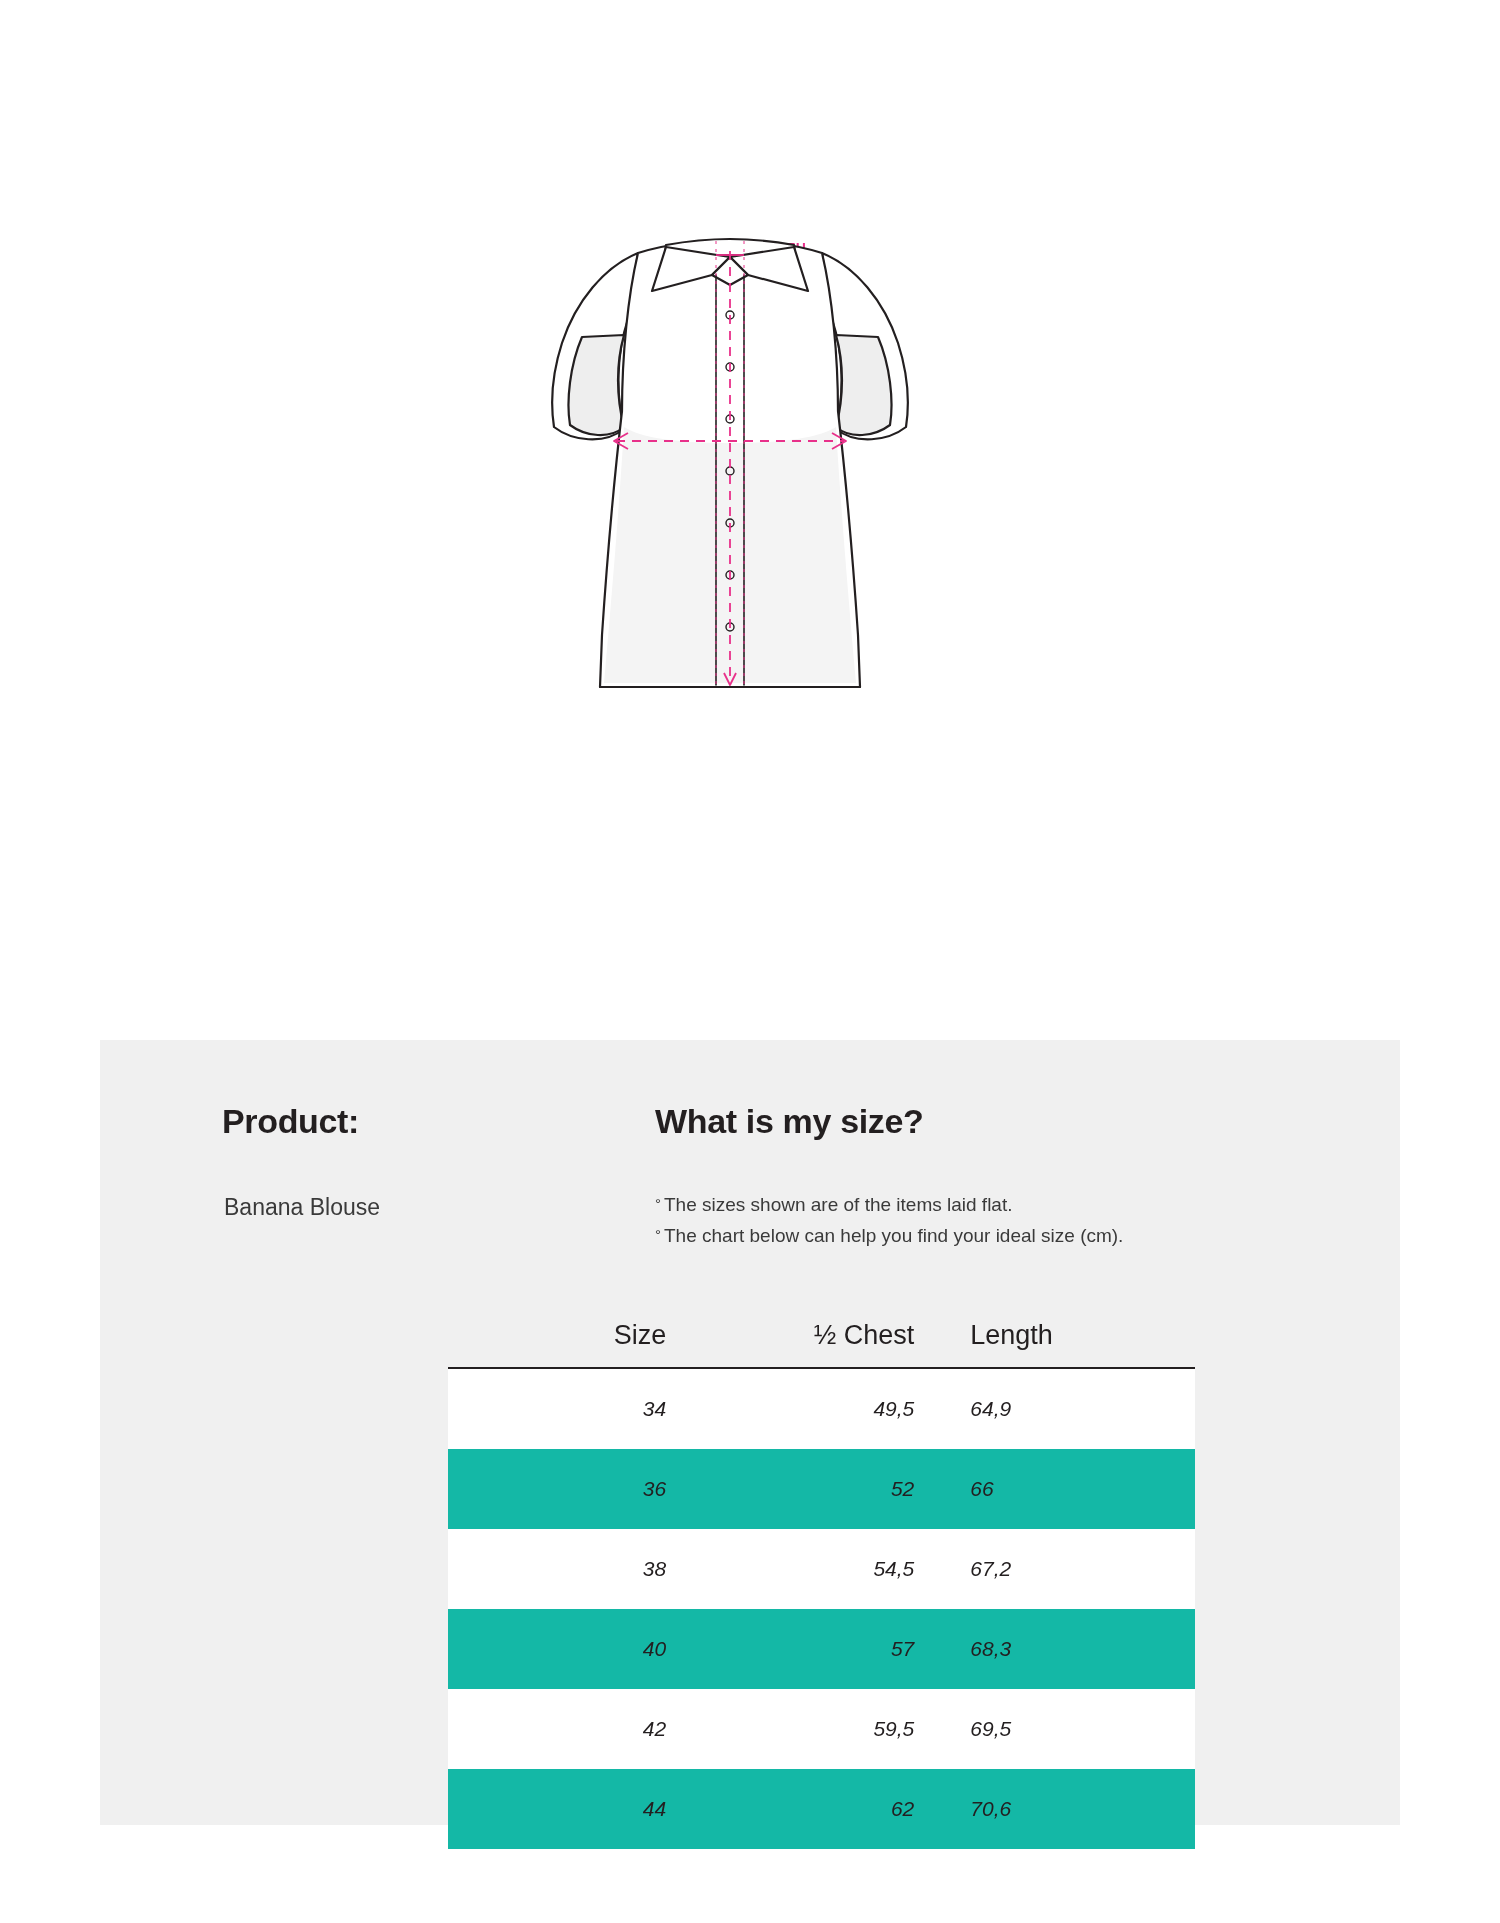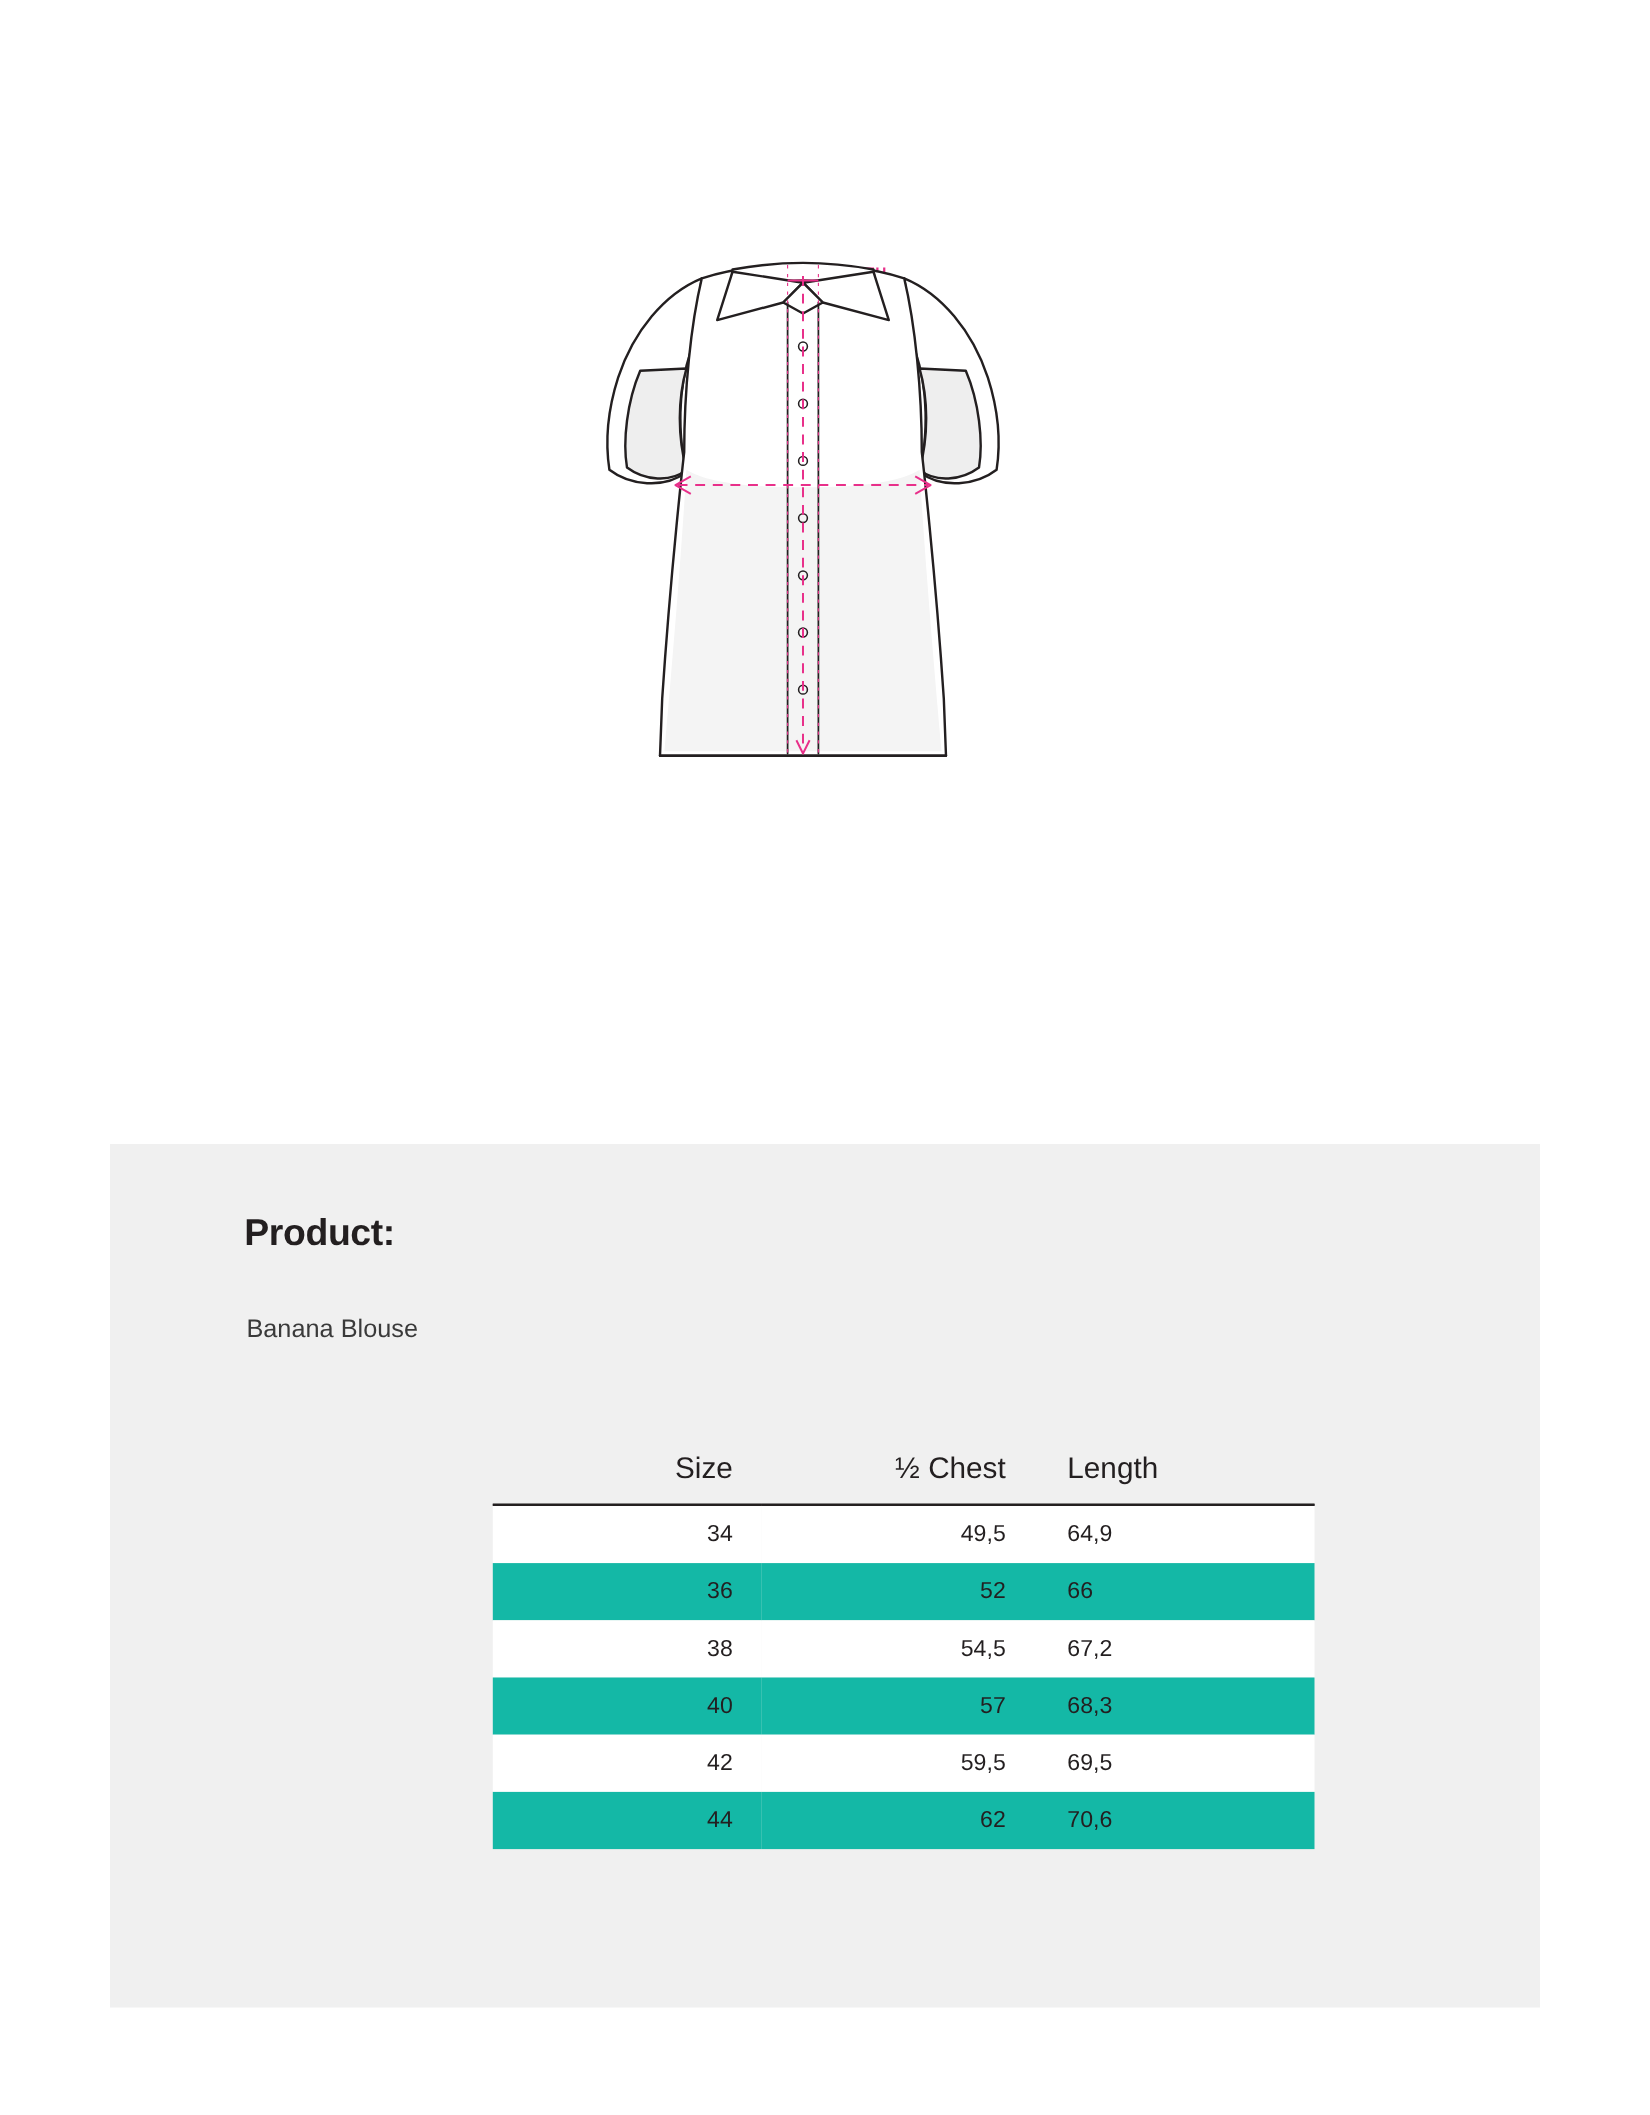--- a/index.html
+++ b/index.html
@@ -123,23 +123,24 @@
     width: 90px;
   }
   .size-table th.head-size { width: 230px; }
   .size-table th.head-chest { width: 230px; }
   .size-table th.head-length {
     width: 230px;
     text-align: left;
     padding-left: 30px;
   }
   .size-table tbody tr td {
-    padding: 10px 26px;
+    padding: 24px 26px;
     text-align: right;
     height: 32px;
+    font-style: italic;
   }
   .size-table tbody tr td.cell-length {
     text-align: left;
     padding-left: 30px;
   }
   .size-table tbody tr.row-odd td {
     background: #ffffff;
   }
   .size-table tbody tr.row-even td {
     background: #14b8a6;
@@ -214,20 +215,29 @@
   </svg>
 </div>
 
 <div class="panel">
 
   <div class="col-left">
     <p class="heading">Product:</p>
     <p class="body-text">Banana Blouse</p>
   </div>
 
+  <div class="col-right">
+    <p class="heading">What is my size?</p>
+    <div class="bullet-line">
+      <span class="deg">°</span><span>The sizes shown are of the items laid flat.</span>
+    </div>
+    <div class="bullet-line">
+      <span class="deg">°</span><span>The chart below can help you find your ideal size (cm).</span>
+    </div>
+  </div>
 
   <table class="size-table">
     <thead>
       <tr>
         <th class="spacer-col"></th>
         <th class="head-size">Size</th>
         <th class="head-chest">½ Chest</th>
         <th class="head-length">Length</th>
       </tr>
     </thead>

